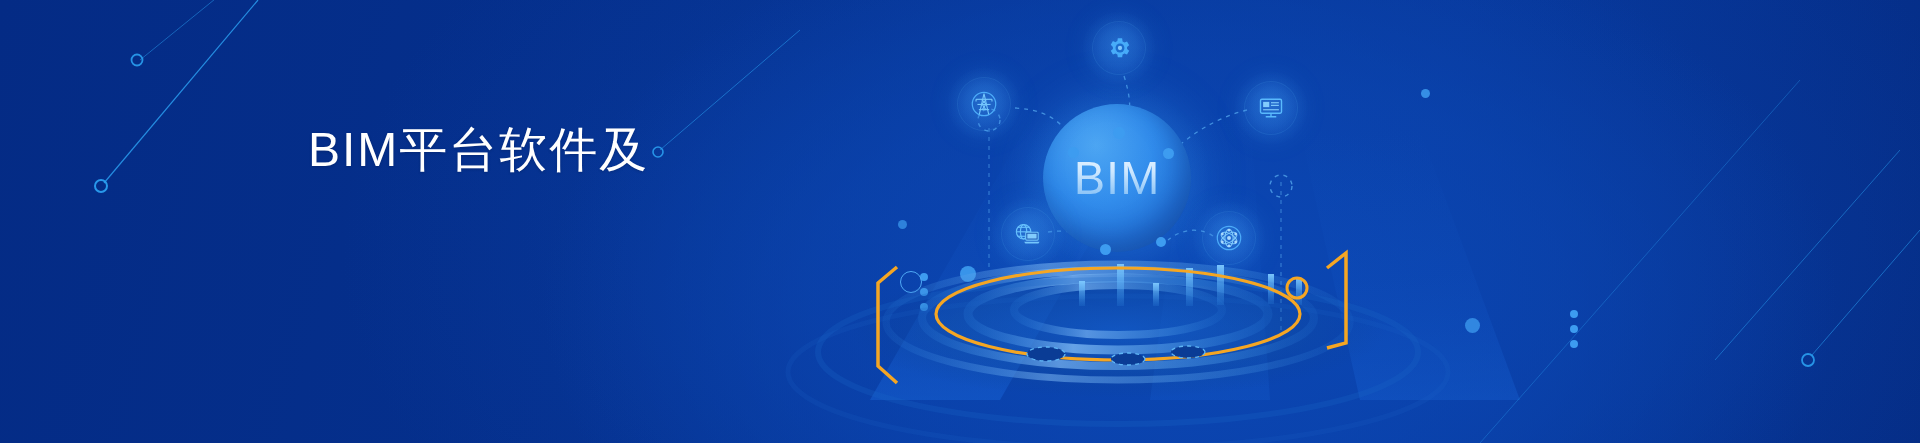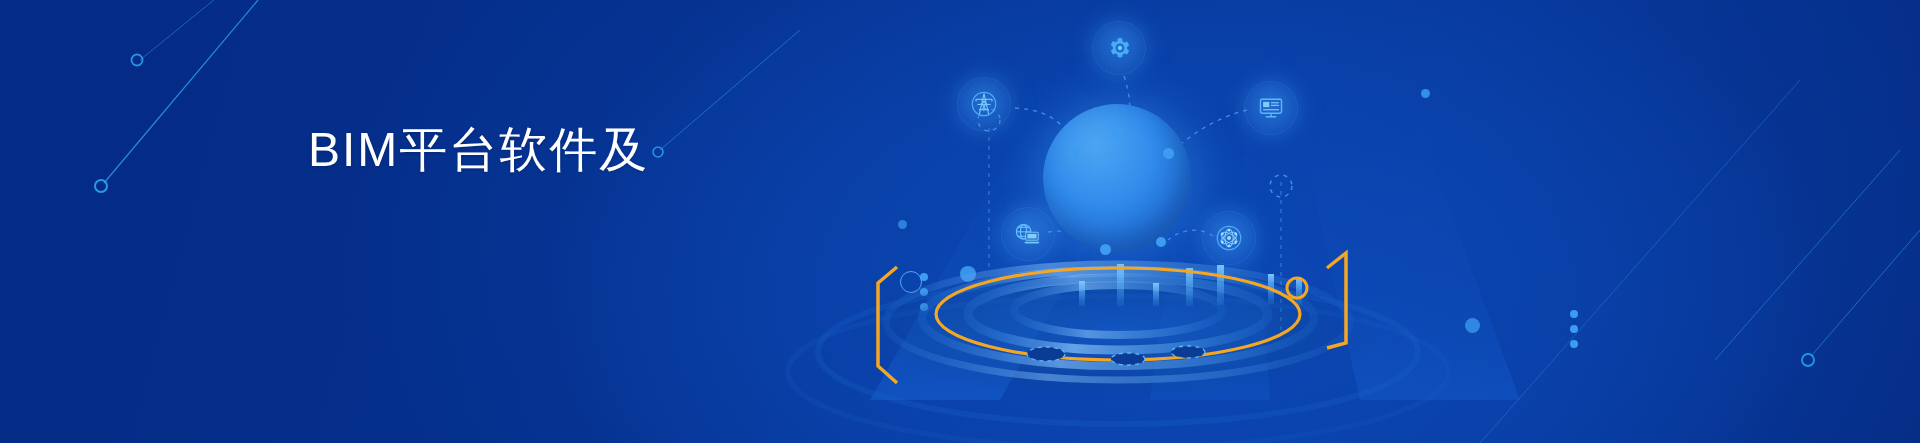--- a/index.html
+++ b/index.html
@@ -156,20 +156,21 @@
       <line x1="989" y1="128" x2="989" y2="272"></line>
       <line x1="1281" y1="182" x2="1281" y2="330"></line>
     </g>
     <g fill="none" stroke="#4f9fe8" stroke-width="1.4" stroke-dasharray="4 5" opacity="0.85">
       <circle cx="989" cy="120" r="11"></circle>
       <circle cx="1281" cy="186" r="11"></circle>
     </g>
   </svg>
 
   <div id="bim-sphere"></div>
+  <div id="bim-label">BIM</div>
 
   <div class="dot" style="left:1113px;top:127px;width:12px;height:12px;"></div>
   <div class="dot" style="left:1068px;top:147px;width:11px;height:11px;"></div>
   <div class="dot" style="left:1163px;top:148px;width:11px;height:11px;"></div>
   <div class="dot" style="left:1100px;top:244px;width:11px;height:11px;"></div>
   <div class="dot" style="left:1156px;top:237px;width:10px;height:10px;"></div>
   <div class="dot" style="left:1421px;top:89px;width:9px;height:9px;opacity:.85"></div>
   <div class="dot" style="left:960px;top:266px;width:16px;height:16px;opacity:.9"></div>
   <div class="dot" style="left:1465px;top:318px;width:15px;height:15px;opacity:.75"></div>
   <div class="dot" style="left:920px;top:273px;width:8px;height:8px;"></div>

